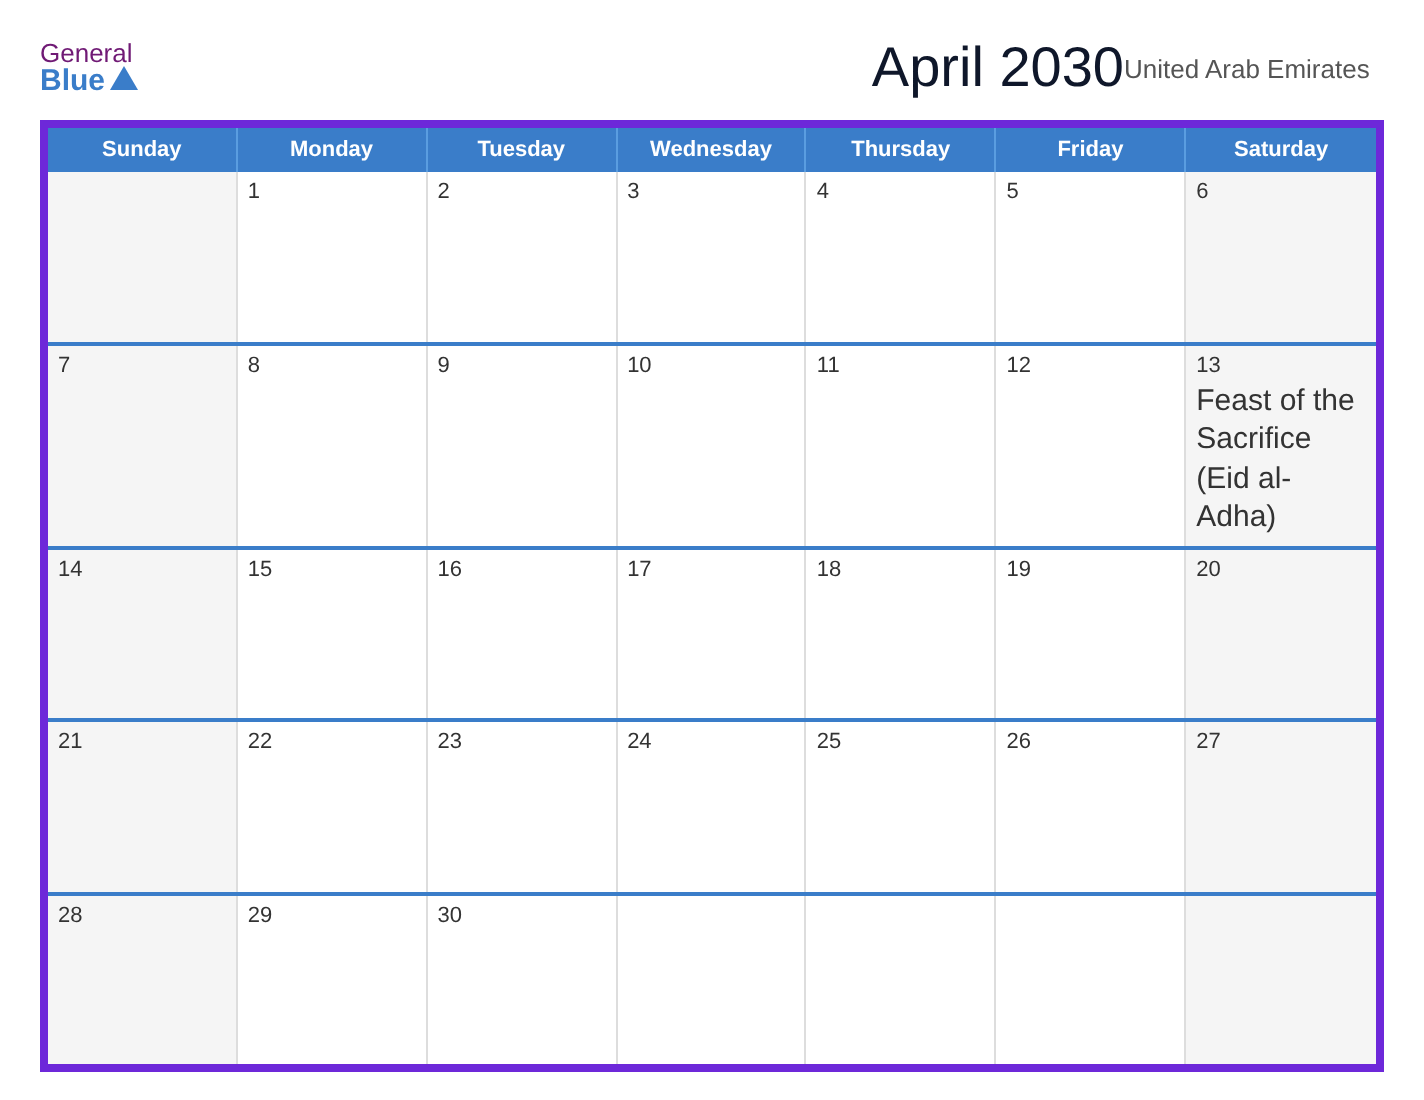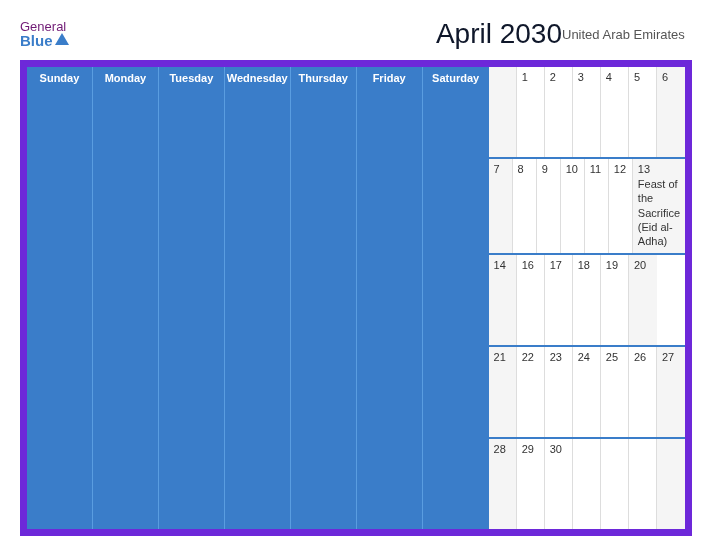--- a/index.html
+++ b/index.html
@@ -59,21 +59,22 @@
     }
     .country {
       font-size: 13px;
       color: #555;
       text-align: left;
       min-width: 130px;
     }
     .calendar {
       flex: 1;
       display: flex;
-      border: 7px solid #6d28d9;
+      flex-direction: column;
+      border: 4px solid #6d28d9;
     }
     .cal-header-row {
       display: grid;
       grid-template-columns: repeat(7, 1fr);
       background: #3a7dc9;
     }
     .cal-header-cell {
       color: #fff;
       font-size: 11px;
       font-weight: bold;
@@ -113,21 +114,21 @@
     .cal-cell.saturday {
       background: #f5f5f5;
     }
     .day-num {
       font-size: 11px;
       color: #333;
       display: block;
       margin-bottom: 2px;
     }
     .event-text {
-      font-size: 11px;
+      font-size: 15px;
       color: #333;
       line-height: 1.3;
       margin-top: 2px;
     }
   </style>
 </head>
 <body>
 
 <div class="page">
   <div class="header">
@@ -196,20 +197,23 @@
           <div class="cal-cell saturday">
             <span class="day-num">13</span>
             <div class="event-text">Feast of the Sacrifice (Eid al-Adha)</div>
           </div>
         </div>
         <div class="cal-week">
           <div class="cal-cell sunday">
             <span class="day-num">14</span>
           </div>
           <div class="cal-cell">
+            <span class="day-num">15</span>
+          </div>
+          <div class="cal-cell">
             <span class="day-num">16</span>
           </div>
           <div class="cal-cell">
             <span class="day-num">17</span>
           </div>
           <div class="cal-cell">
             <span class="day-num">18</span>
           </div>
           <div class="cal-cell">
             <span class="day-num">19</span>

